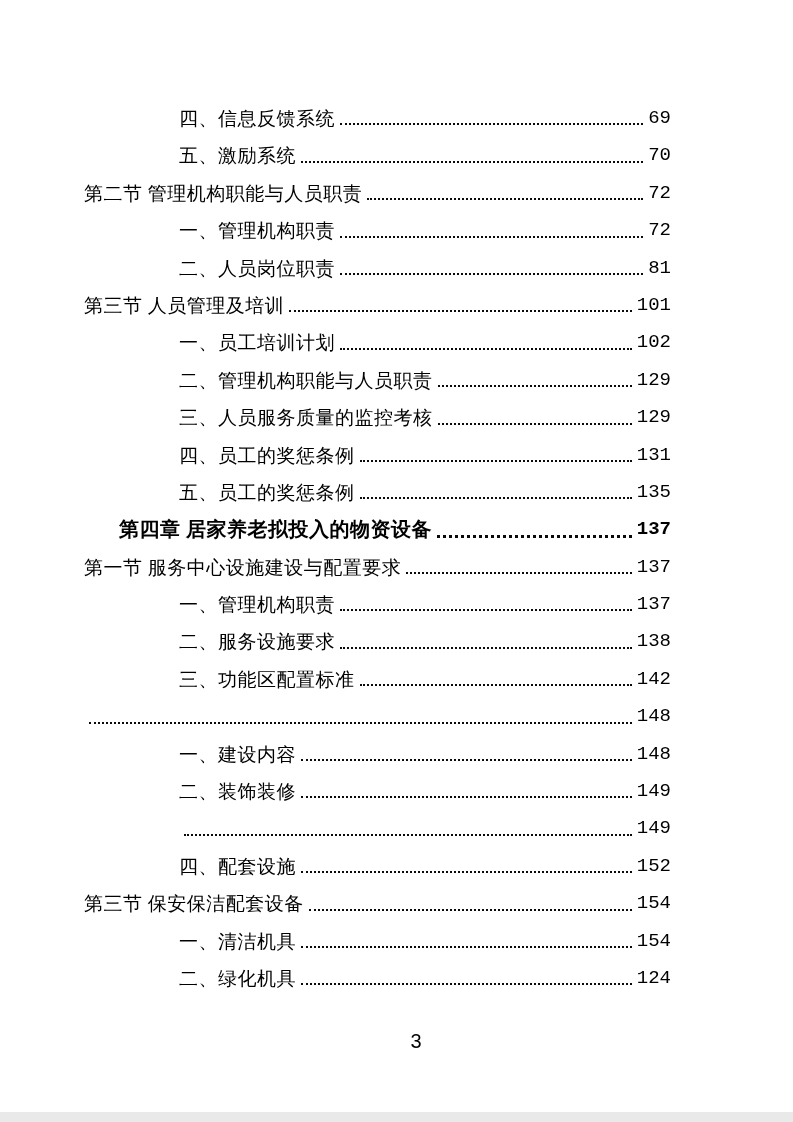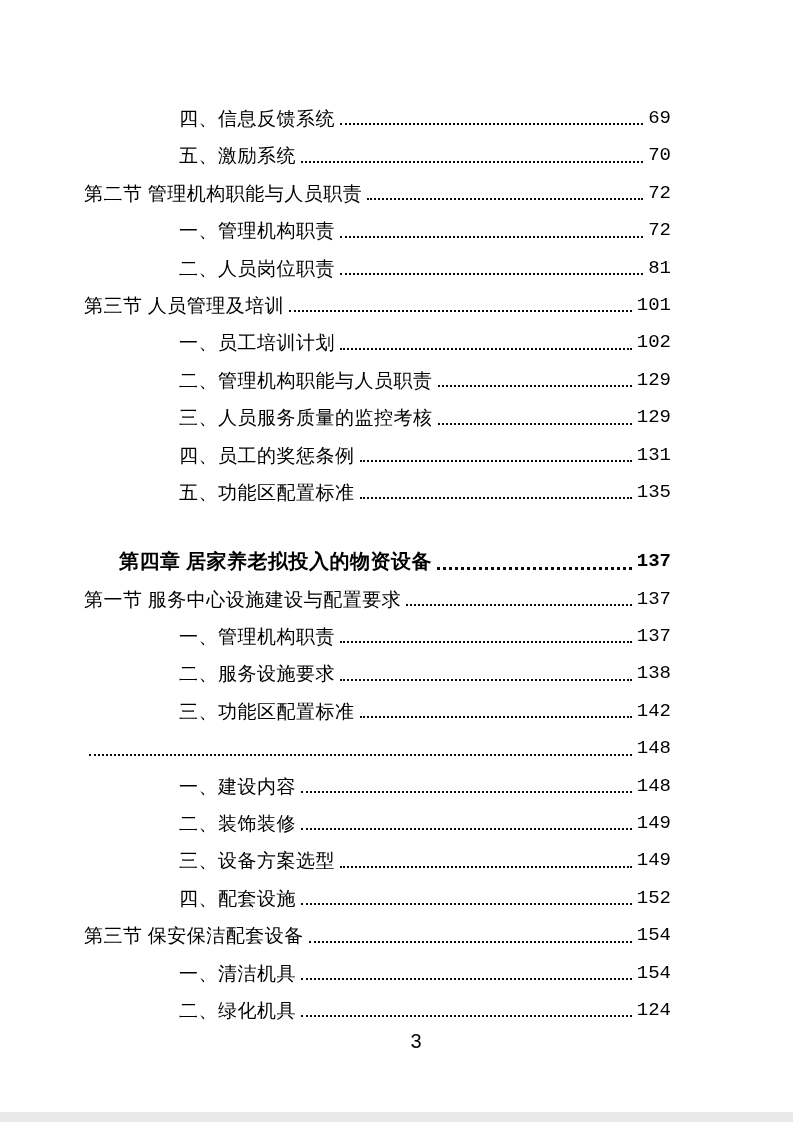--- a/index.html
+++ b/index.html
@@ -36,21 +36,21 @@
     flex: 1;
     border-bottom: 2px dotted #0a0a0a;
     margin: 0 5px 12px 5px;
     min-width: 20px;
   }
   .row .pagenum {
     font-family: Liberation Mono, monospace;
     font-size: 19px;
     white-space: nowrap;
   }
-  .level-chapter { padding-left: 119px; font-weight: 700; font-size: 20px; margin-top: 32px; }
+  .level-chapter { padding-left: 119px; font-weight: 700; font-size: 20px; }
   .level-chapter .leader { border-bottom-width: 3px; margin-bottom: 11px; }
   .level-chapter .pagenum { font-weight: 700; }
   .level-section { padding-left: 84px; }
   .level-sub     { padding-left: 179px; }
   .footer-num {
     position: absolute;
     top: 1031px;
     left: 404px;
     width: 24px;
     text-align: center;
@@ -109,21 +109,21 @@
       <span class="title">三、人员服务质量的监控考核</span>
       <span class="leader"></span>
       <span class="pagenum">129</span>
     </div>
       <div class="row level-sub">
       <span class="title">四、员工的奖惩条例</span>
       <span class="leader"></span>
       <span class="pagenum">131</span>
     </div>
       <div class="row level-sub">
-      <span class="title">五、功能区配置标准</span>
+      <span class="title">五、员工的奖惩条例</span>
       <span class="leader"></span>
       <span class="pagenum">135</span>
     </div>
       <div class="row level-chapter">
       <span class="title">第四章 居家养老拟投入的物资设备</span>
       <span class="leader"></span>
       <span class="pagenum">137</span>
     </div>
       <div class="row level-section">
       <span class="title">第一节 服务中心设施建设与配置要求</span>
@@ -153,21 +153,20 @@
       <span class="title">一、建设内容</span>
       <span class="leader"></span>
       <span class="pagenum">148</span>
     </div>
       <div class="row level-sub">
       <span class="title">二、装饰装修</span>
       <span class="leader"></span>
       <span class="pagenum">149</span>
     </div>
       <div class="row level-sub">
-      <span class="title">三、设备方案选型</span>
       <span class="leader"></span>
       <span class="pagenum">149</span>
     </div>
       <div class="row level-sub">
       <span class="title">四、配套设施</span>
       <span class="leader"></span>
       <span class="pagenum">152</span>
     </div>
       <div class="row level-section">
       <span class="title">第三节 保安保洁配套设备</span>

